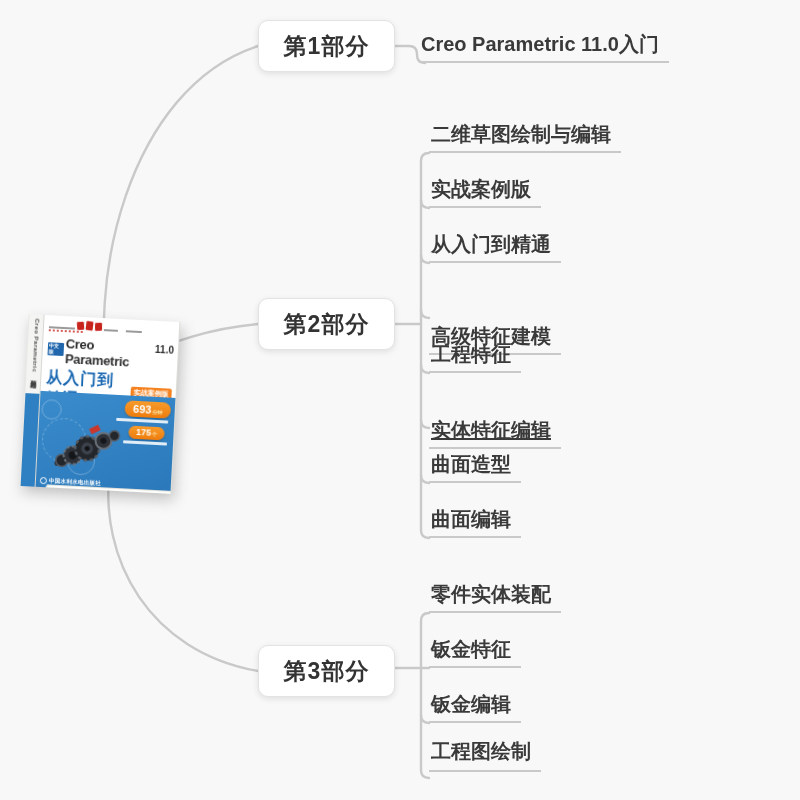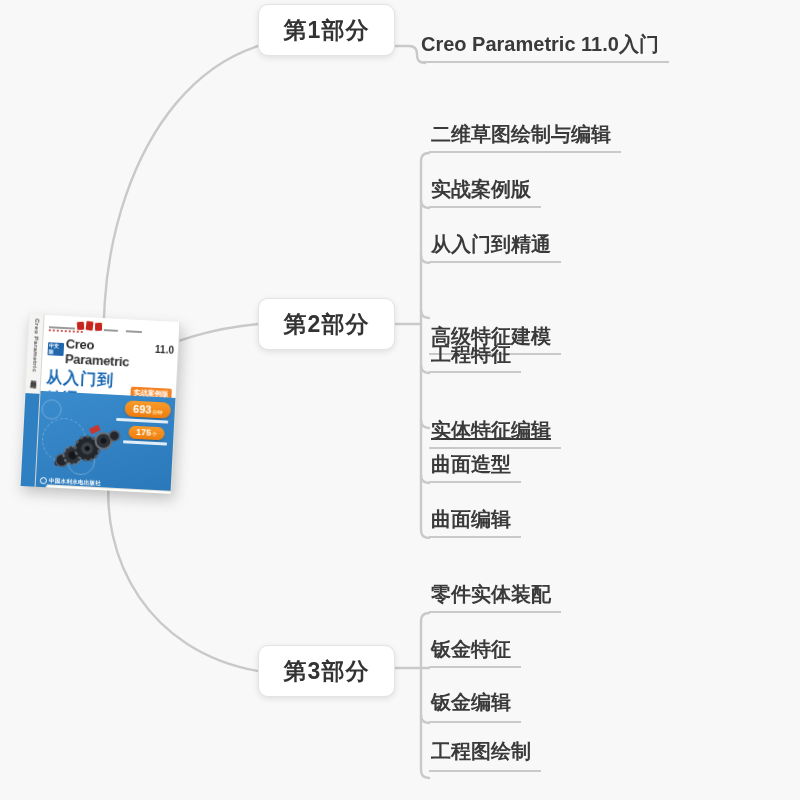--- a/index.html
+++ b/index.html
@@ -8,31 +8,31 @@
 
   
   .connectors{position:absolute;left:0;top:0;width:800px;height:800px;pointer-events:none;}
   .connectors path{fill:none;stroke:#c9c9c9;stroke-width:2.4;stroke-linecap:round;}
 
   
   .pnode{position:absolute;left:258px;width:137px;height:52px;background:#ffffff;
          border:1px solid #e3e3e3;border-radius:10px;box-shadow:0 2px 6px rgba(0,0,0,.10);
          display:flex;align-items:center;justify-content:center;
          font-size:23px;font-weight:700;color:#333;letter-spacing:1px;cursor:pointer;box-sizing:border-box;}
-  #pnode1{top:4px;}
+  #pnode1{top:20px;}
   #pnode2{top:298px;}
   #pnode3{top:645px;}
 
   
   .topic{position:absolute;left:429px;padding:0 10px 5px 2px;border-bottom:2px solid #c9c9c9;
          font-size:20px;font-weight:700;color:#3a3a3a;white-space:nowrap;line-height:24px;cursor:pointer;}
   #t1-0{left:419px;top:32px;}
   #t2-0{top:122px;} #t2-1{top:177px;} #t2-2{top:232px;} #t2-3{top:287px;margin-top:37px;}
   #t2-4{top:342px;} #t2-5{top:418px;text-decoration:underline;} #t2-6{top:452px;} #t2-7{top:507px;}
-  #t3-0{top:582px;} #t3-1{top:637px;text-align:center;} #t3-2{top:692px;font-family:Liberation Mono, monospace;} #t3-3{top:741px;font-family:Liberation Mono, monospace;}
+  #t3-0{top:582px;} #t3-1{top:637px;text-align:center;} #t3-2{top:692px;} #t3-3{top:741px;font-family:Liberation Mono, monospace;}
 
   
   .book{position:absolute;left:24px;top:318px;width:152px;height:172px;display:flex;
         transform:rotate(3deg);transform-origin:50% 50%;
         filter:drop-shadow(3px 6px 7px rgba(0,0,0,.22));cursor:pointer;}
   .spine{width:16px;height:100%;background:linear-gradient(#f4f4f2 0 46%,#2f80c2 46% 100%);
          border-right:1px solid #d7d7d3;display:flex;justify-content:center;box-sizing:border-box;
          border-left:1px solid #e9e9e6;}
   .spine-text{writing-mode:vertical-rl;font-size:6px;font-weight:700;color:#444;margin-top:4px;
               letter-spacing:.5px;max-height:70px;overflow:hidden;}

